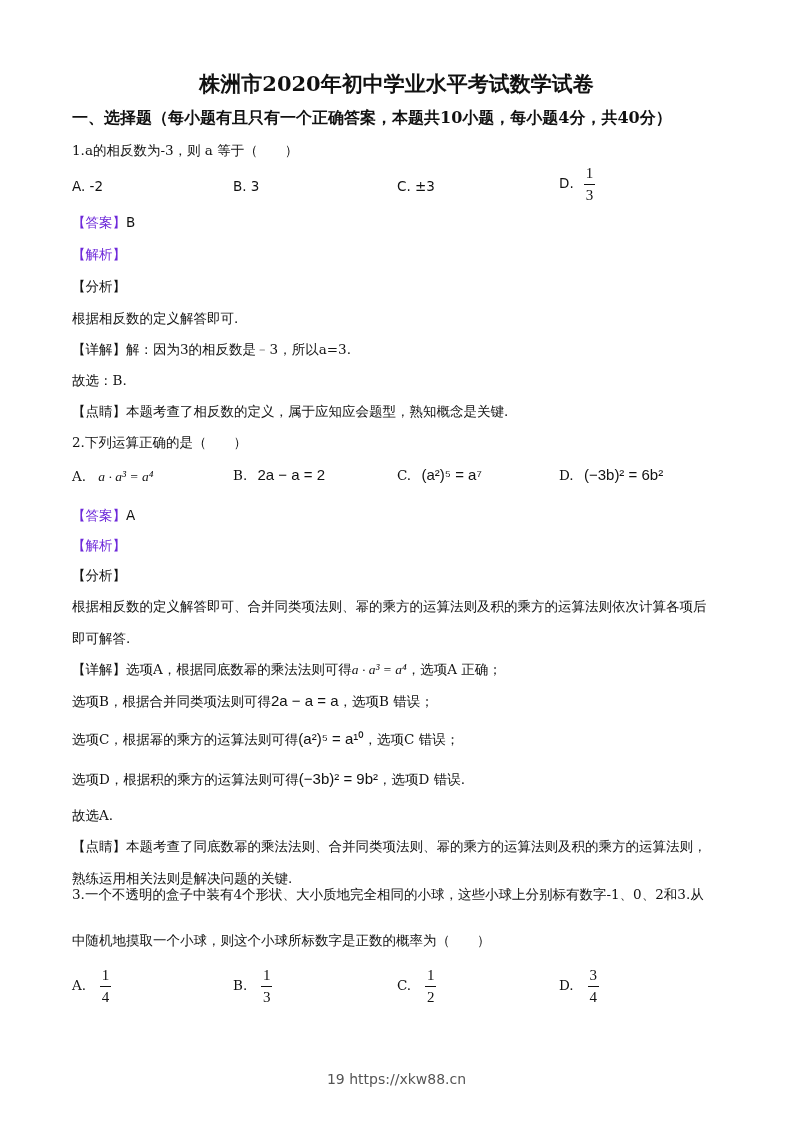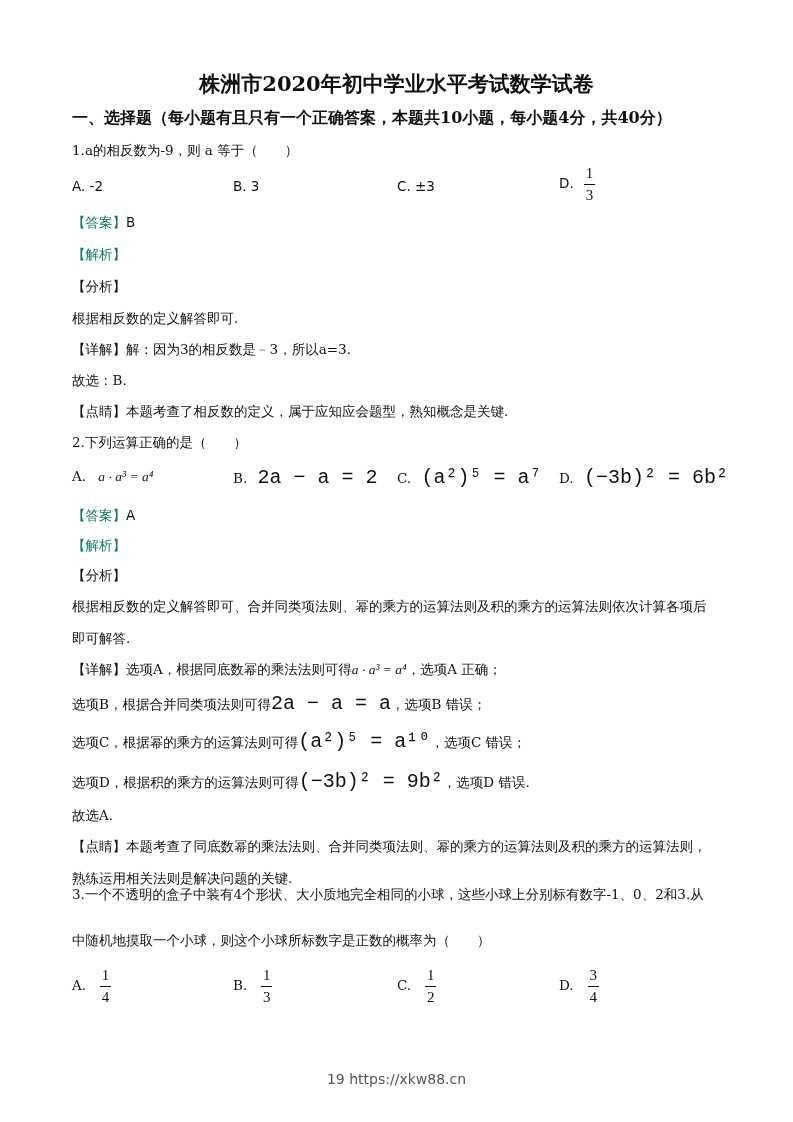--- a/index.html
+++ b/index.html
@@ -2,37 +2,37 @@
 <html><head>
 <meta charset="utf-8">
 <style>
   html, body { margin:0; padding:0; background:#fff; }
   body { width:793px; height:1122px; position:relative; overflow:hidden; color:#111;
          font-family:"DejaVu Serif","Liberation Serif",serif; }
   .abs { position:absolute; white-space:nowrap; }
   .title { left:0; width:793px; top:70px; text-align:center; font-size:21px; font-weight:bold; }
   .section { left:72px; top:108px; font-size:16px; font-weight:bold; }
   .line { left:72px; font-size:13.5px; }
-  .blue { color:#0f766e; font-family:"DejaVu Sans","Liberation Sans",sans-serif; }
+  .blue { color:#6d28d9; font-family:"DejaVu Sans","Liberation Sans",sans-serif; }
   .sans { font-family:"DejaVu Sans","Liberation Sans",sans-serif; }
   .opt { font-size:13.5px; }
   .frac { display:inline-flex; flex-direction:column; align-items:center; vertical-align:middle; line-height:1; font-family:"Liberation Serif",serif; font-size:15px; }
   .frac .bar { width:11px; border-top:1px solid #111; margin:3px 0; }
   .math { font-family:"Liberation Serif",serif; font-style:italic;margin-top:36px; }
-  .math-big { font-family:Liberation Mono, monospace; font-size:20px; }
+  .math-big { font-family:Liberation Sans, sans-serif; font-size:15px; }
   .footer { left:0; width:793px; top:1071px; text-align:center; font-size:14px; color:#555;
             font-family:"DejaVu Sans","Liberation Sans",sans-serif; }
 </style>
 </head>
 <body>
 
 <div class="abs title">株洲市2020年初中学业水平考试数学试卷</div>
 <div class="abs section">一、选择题（每小题有且只有一个正确答案，本题共10小题，每小题4分，共40分）</div>
 
-<div class="abs line" style="top:142px">1.a的相反数为-9，则 a 等于（　　）</div>
+<div class="abs line" style="top:142px">1.a的相反数为-3，则 a 等于（　　）</div>
 <div class="abs opt sans" style="left:72px;top:178px">A. -2</div>
 <div class="abs opt sans" style="left:233px;top:178px">B. 3</div>
 <div class="abs opt sans" style="left:397px;top:178px">C.  ±3</div>
 <div class="abs opt" style="left:559px;top:166px">
   <span class="sans">D.</span>
   <span class="frac" style="margin-left:6px">
     <span>1</span>
       <span class="bar"></span>
       <span>3</span>
   </span>

